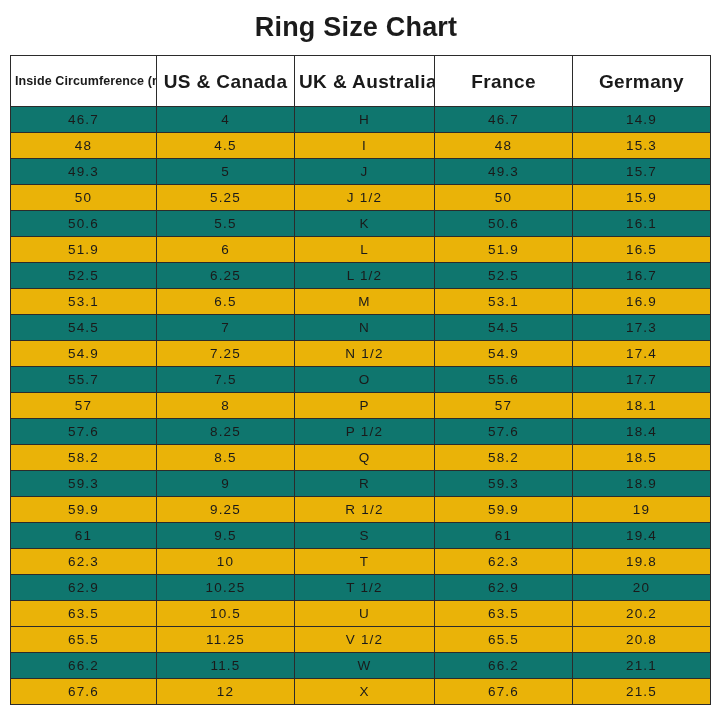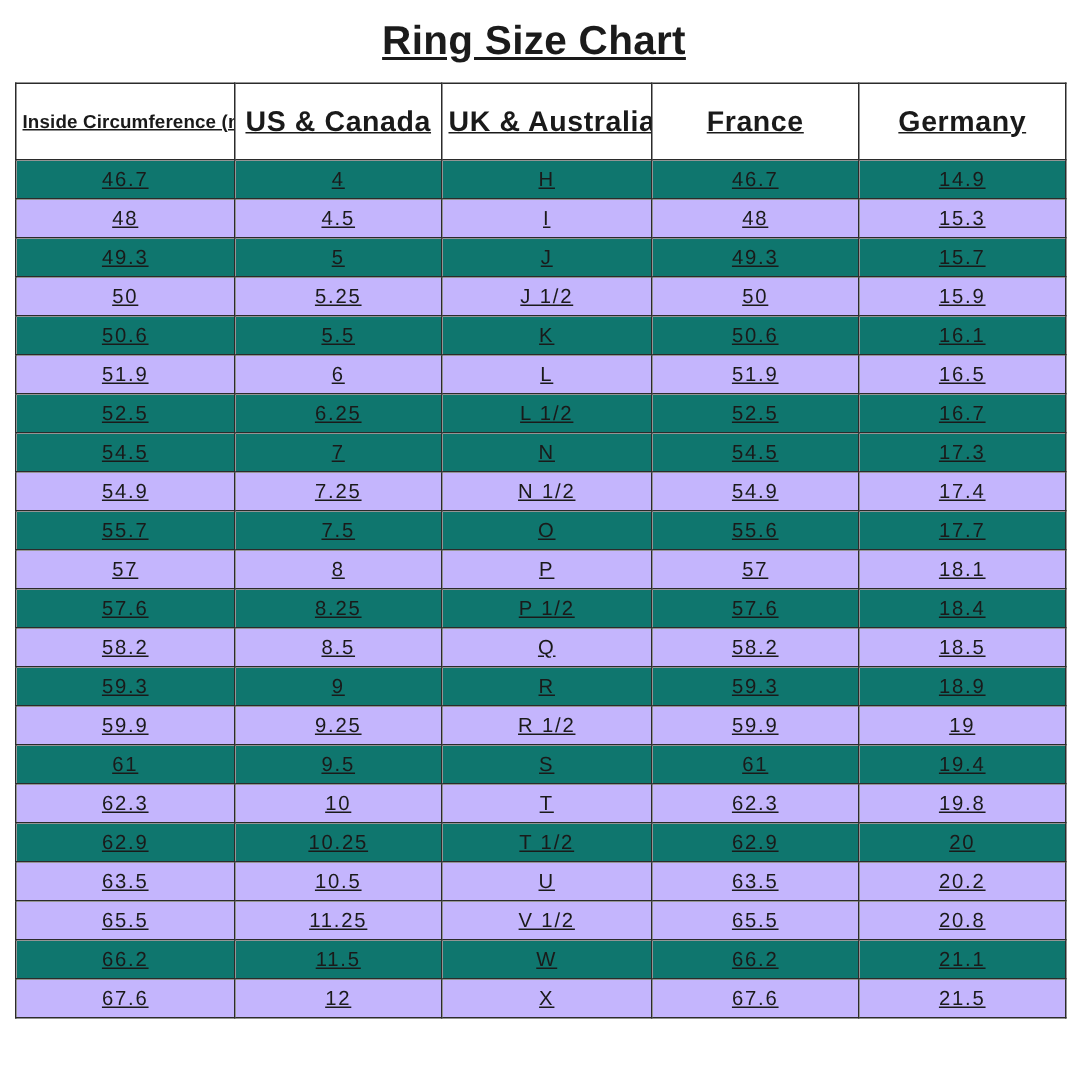--- a/index.html
+++ b/index.html
@@ -13,21 +13,20 @@
     font-family: "Liberation Sans", sans-serif;
     color: #1a1a1a;
     overflow: hidden;
   }
   .page {
     width: 712px;
     height: 720px;
     box-sizing: border-box;
     display: flex;
     flex-direction: column;
-    text-decoration: underline;
   }
   .title {
     text-align: center;
     font-size: 27px;
     font-weight: bold;
     color: #1b1b1b;
     padding: 12px 0 12px 0;
     letter-spacing: 0.2px;
   }
   table.chart {
@@ -58,21 +57,21 @@
     padding: 0 4px;
   }
   table.chart thead th.small {
     font-size: 12.5px;
     letter-spacing: 0.1px;
   }
   tr.alt td {
     background: #0f766e;
   }
   tr.plain td {
-    background: #c4b5fd;
+    background: #eab308;
     margin-top: 14px;
   }
   col.c0 { width: 146px; }
   col.c1 { width: 138px; }
   col.c2 { width: 140px; }
   col.c3 { width: 138px; }
   col.c4 { width: 138px; }
 </style>
 </head>
 <body>
@@ -141,20 +140,27 @@
           <td>51.9</td>
           <td>16.5</td>
         </tr>
         <tr class="alt">
           <td>52.5</td>
           <td>6.25</td>
           <td>L 1/2</td>
           <td>52.5</td>
           <td>16.7</td>
         </tr>
+        <tr class="plain">
+          <td>53.1</td>
+          <td>6.5</td>
+          <td>M</td>
+          <td>53.1</td>
+          <td>16.9</td>
+        </tr>
         <tr class="alt">
           <td>54.5</td>
           <td>7</td>
           <td>N</td>
           <td>54.5</td>
           <td>17.3</td>
         </tr>
         <tr class="plain">
           <td>54.9</td>
           <td>7.25</td>

